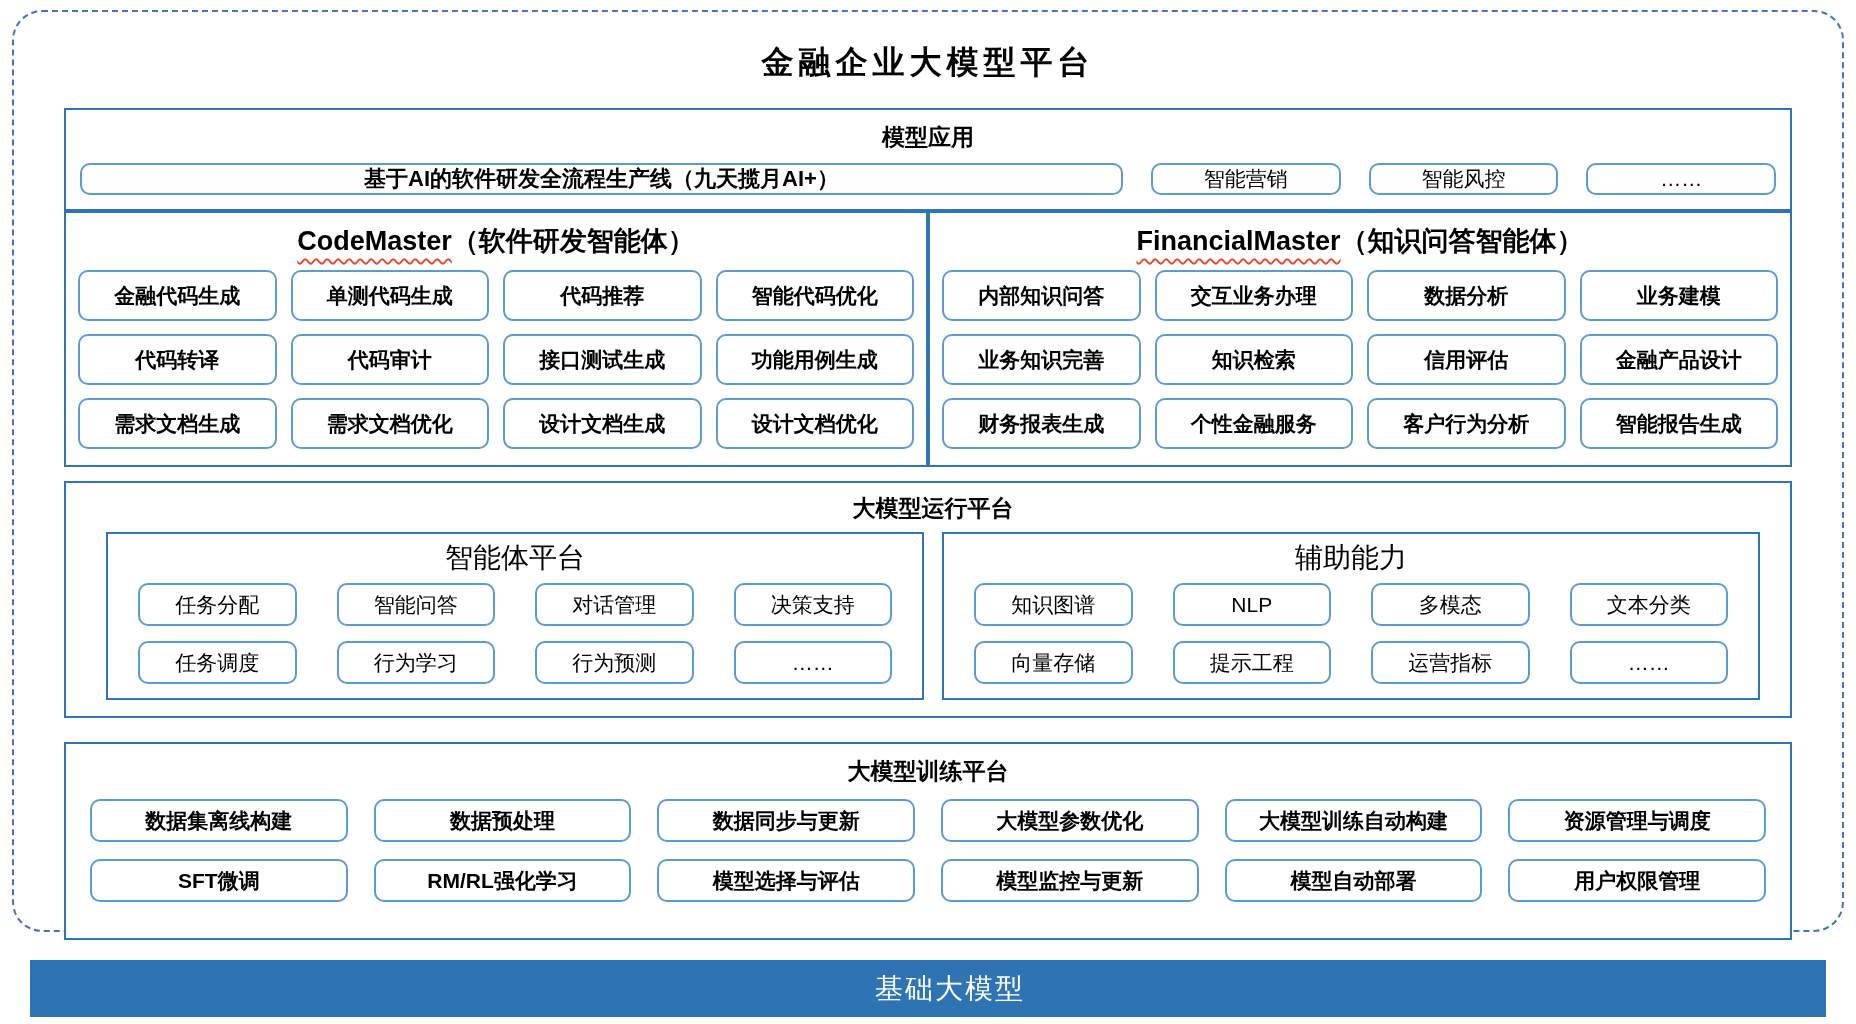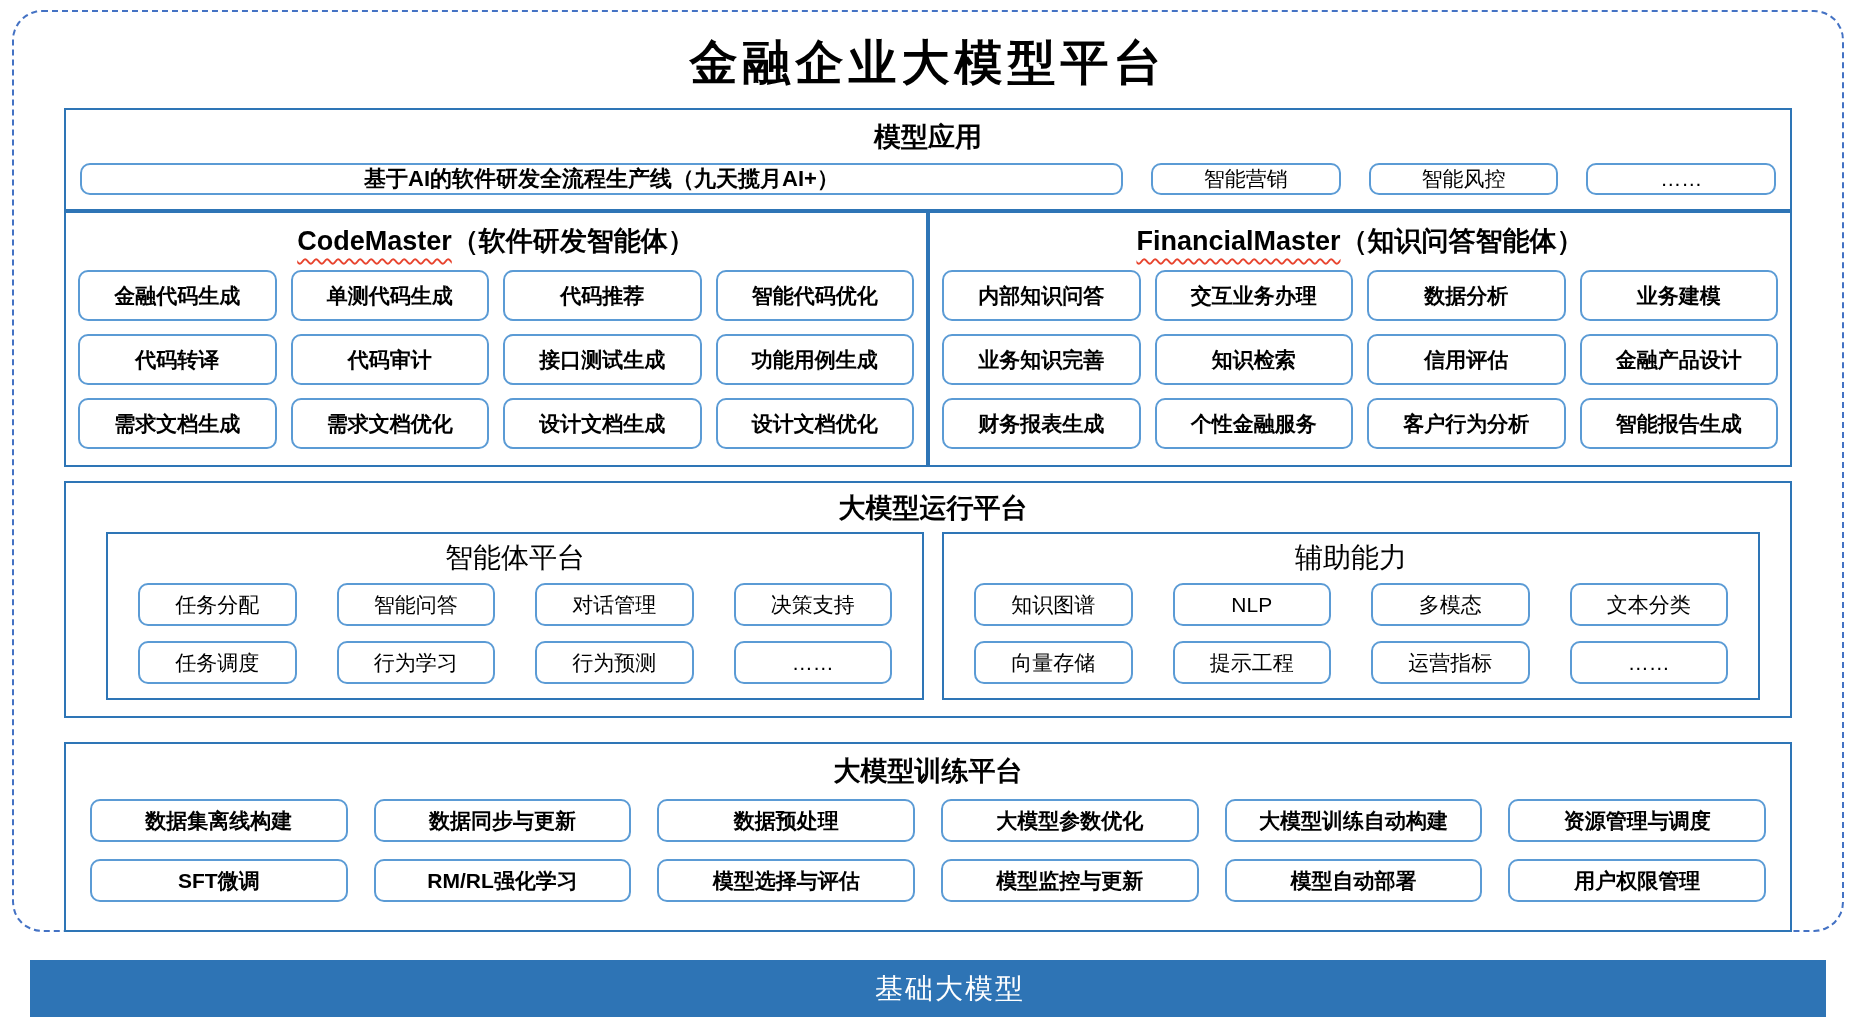--- a/index.html
+++ b/index.html
@@ -12,33 +12,33 @@
     border: 2px dashed #4472C4;
     border-radius: 30px;
     padding: 12px 50px 0 50px;
   }
 
   .main-title {
     height: 78px;
     display: flex; align-items: center; justify-content: center;
     font-family: "DejaVu Serif", serif;
     font-weight: 700;
-    font-size: 48px;
+    font-size: 32px;
     letter-spacing: 5px;
   }
 
   .section {
     border: 2px solid #2E75B6;
     background: #fff;
   }
 
   .sec-title {
     text-align: center;
     font-weight: 700;
-    font-size: 27px;
+    font-size: 23px;
     line-height: 34px;
   }
 
   
   .apps { margin-top: 6px; padding: 10px 14px 14px 14px; }
   .apps-row { display: flex; gap: 28px; margin-top: 9px; }
   .btn {
     border: 2px solid #5B9BD5;
     border-radius: 10px;
     background: #fff;
@@ -69,21 +69,21 @@
 
   
   .runtime { margin-top: 14px; padding: 8px 30px 16px 40px; }
   .runtime-cols { display: flex; gap: 18px; margin-top: 7px; }
   .subbox { flex: 1; border: 2px solid #2E75B6; padding: 6px 30px 14px 30px; }
   .sub-title { text-align: center; font-size: 28px; font-weight: 400; line-height: 36px; margin-bottom: 7px; }
   .grid4w { display: grid; grid-template-columns: repeat(4, 1fr); column-gap: 40px; row-gap: 15px; }
   .subbox .btn { height: 43px; font-weight: 400; }
 
   
-  .training { margin-top: 24px; padding: 10px 24px 28px 24px; }
+  .training { margin-top: 24px; padding: 10px 24px 36px 24px; }
   .grid6 { display: grid; grid-template-columns: repeat(6, 1fr); column-gap: 26px; row-gap: 17px; margin-top: 11px; }
   .training .btn { height: 43px; font-weight: 700; }
 
   
   .foundation {
     margin: 28px 30px 0 30px;
     height: 57px;
     background: #2E74B5;
     color: #ffffff;
     display: flex; align-items: center; justify-content: center;
@@ -185,22 +185,22 @@
         </div>
       </div>
 
     </div>
   </div>
 
   <div class="section training">
     <div class="sec-title">大模型训练平台</div>
     <div class="grid6">
       <div class="btn">数据集离线构建</div>
+      <div class="btn">数据预处理</div>
       <div class="btn">数据同步与更新</div>
-      <div class="btn">数据预处理</div>
       <div class="btn">大模型参数优化</div>
       <div class="btn">大模型训练自动构建</div>
       <div class="btn">资源管理与调度</div>
       <div class="btn">SFT微调</div>
       <div class="btn">RM/RL强化学习</div>
       <div class="btn">模型选择与评估</div>
       <div class="btn">模型监控与更新</div>
       <div class="btn">模型自动部署</div>
       <div class="btn">用户权限管理</div>
     </div>

